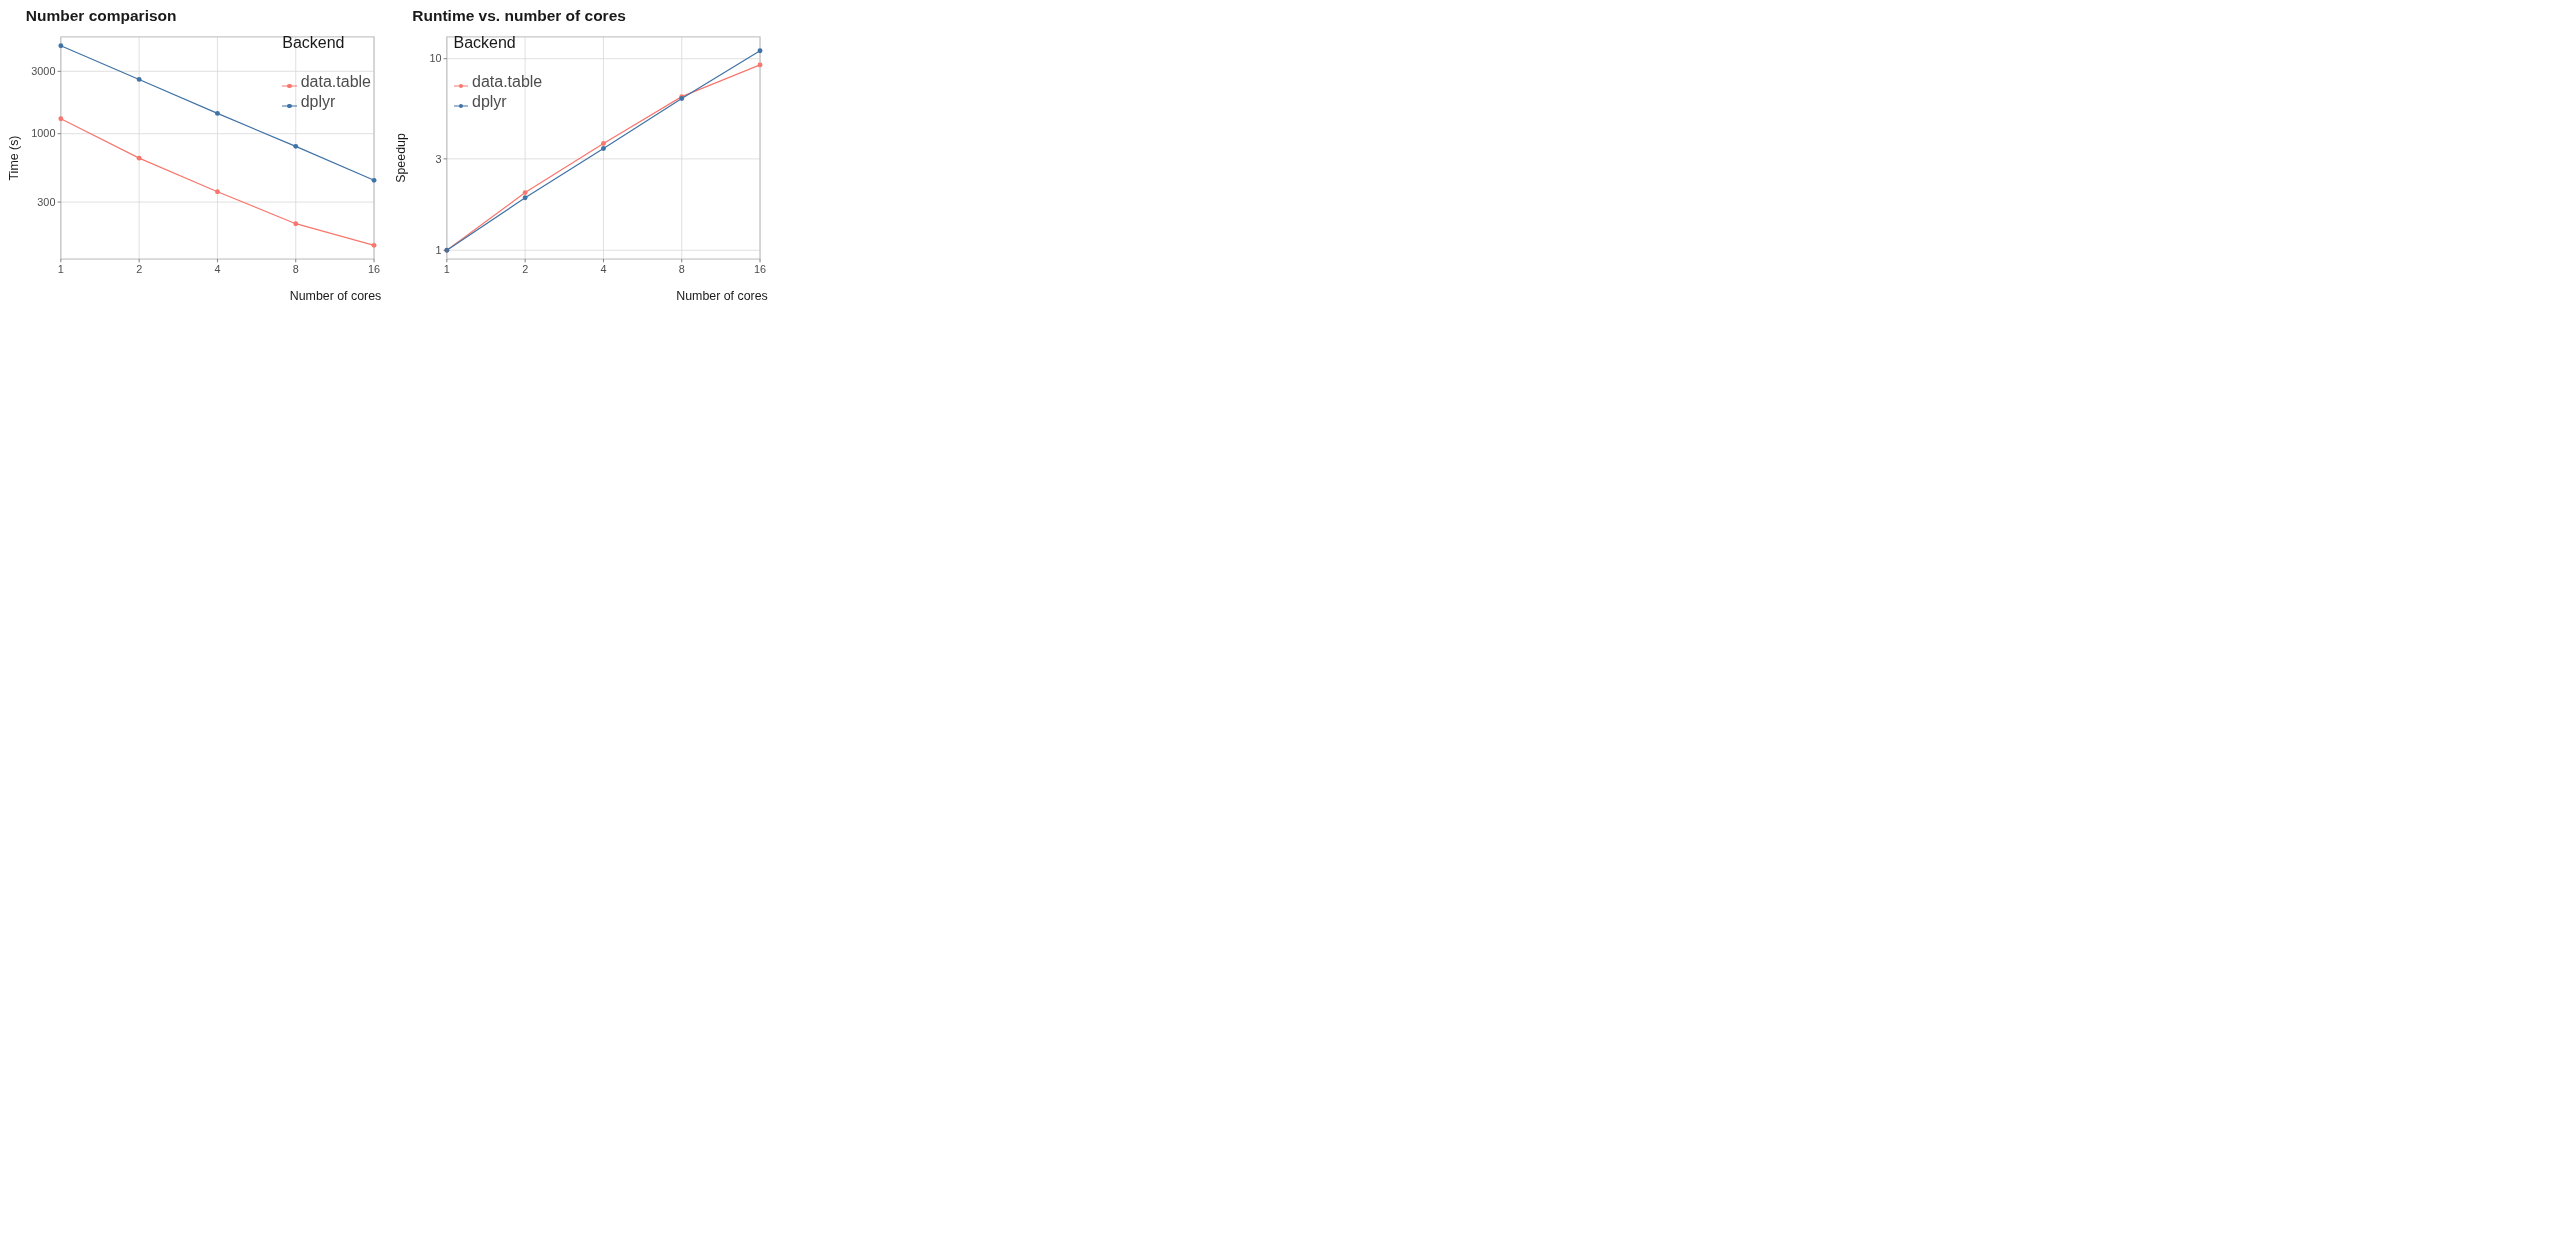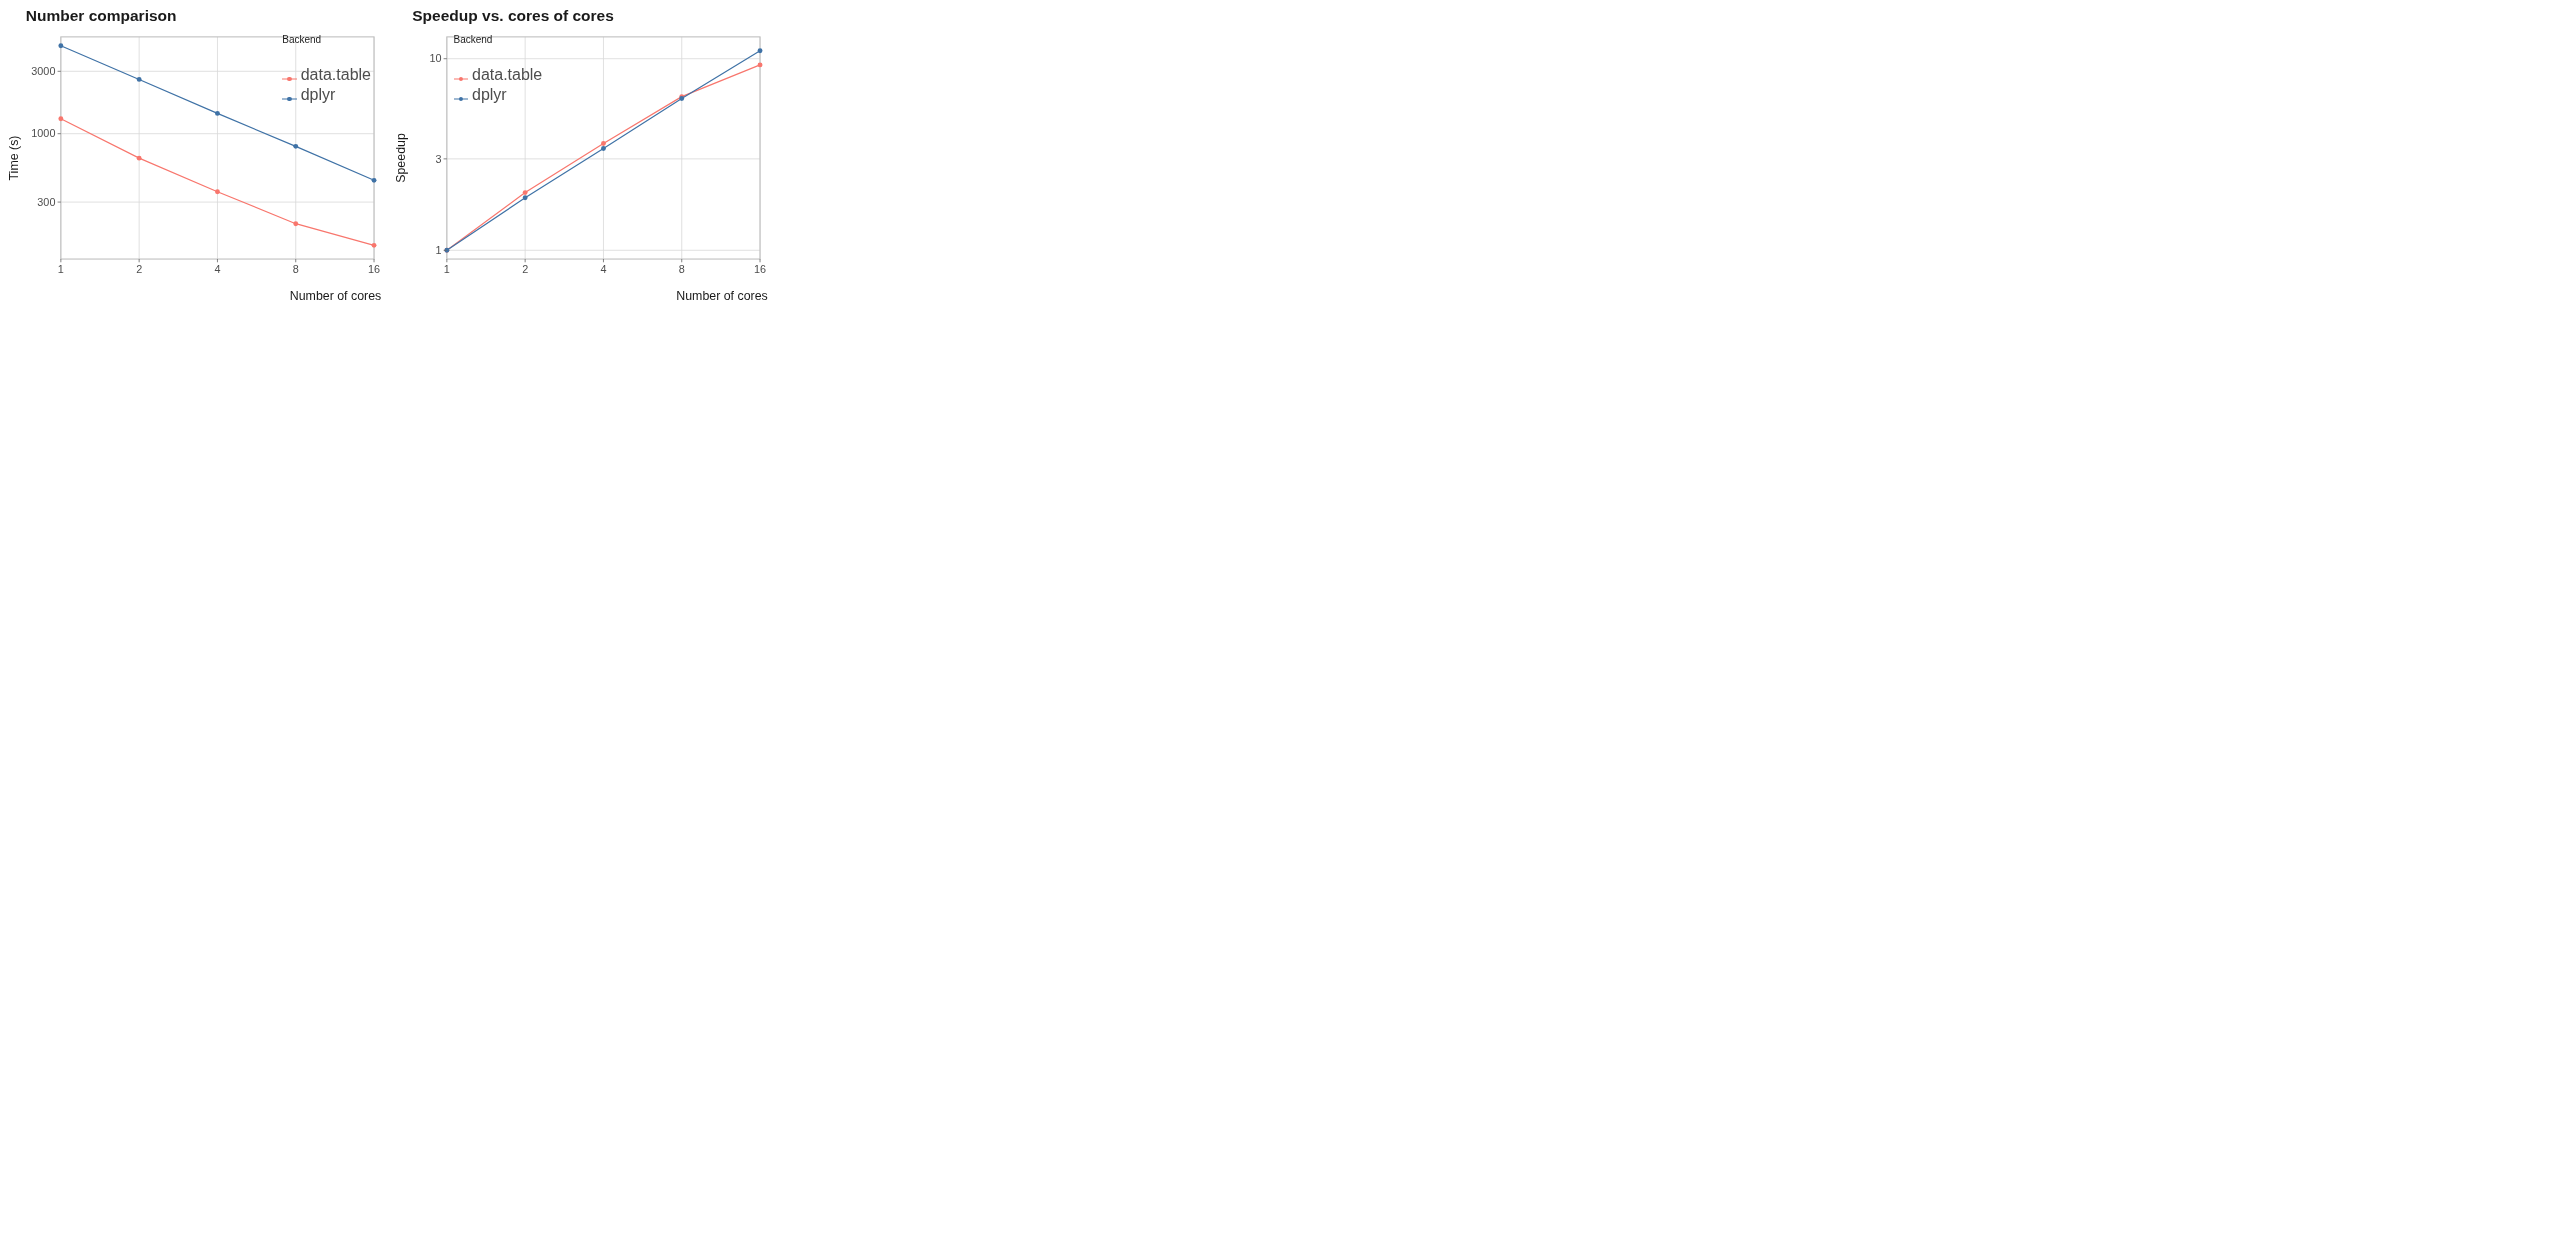--- a/index.html
+++ b/index.html
@@ -79,21 +79,21 @@
     stroke-width: 2.2;
   }
   .series-point {
     stroke-width: 0;
   }
   .legend {
     position: absolute;
     background: rgba(255,255,255,0);
   }
   .legend-title {
-    font-size: 10px;
+    font-size: 16px;
     margin-bottom: 21px;
   }
   .legend-item {
     display: flex;
     align-items: flex-end;
     font-size: 16px;
     color: #4d4d4d;
     margin: 2.1px 0;
   }
   .legend-key {
@@ -187,21 +187,21 @@
           <span>data.table</span>
         </div>
         <div class="legend-item">
           <span class="legend-key" style="color: rgb(63, 114, 166);"></span>
           <span>dplyr</span>
         </div>
       </div>
   </div>
 
   <div class="panel">
-    <div class="title">Speedup vs. cores of cores</div>
+    <div class="title">Runtime vs. number of cores</div>
     <div class="plot-row">
       <div class="ylab-wrap">
           <div class="ylab">Speedup</div>
         </div>
       <div class="svg-wrap">
         <svg id="svg1" viewBox="0 0 660 460" preserveAspectRatio="xMidYMid meet">
             <g class="grid">
               <line x1="68" x2="68" y1="8" y2="418"></line>
               <line x1="212.5" x2="212.5" y1="8" y2="418"></line>
               <line x1="357" x2="357" y1="8" y2="418"></line>

